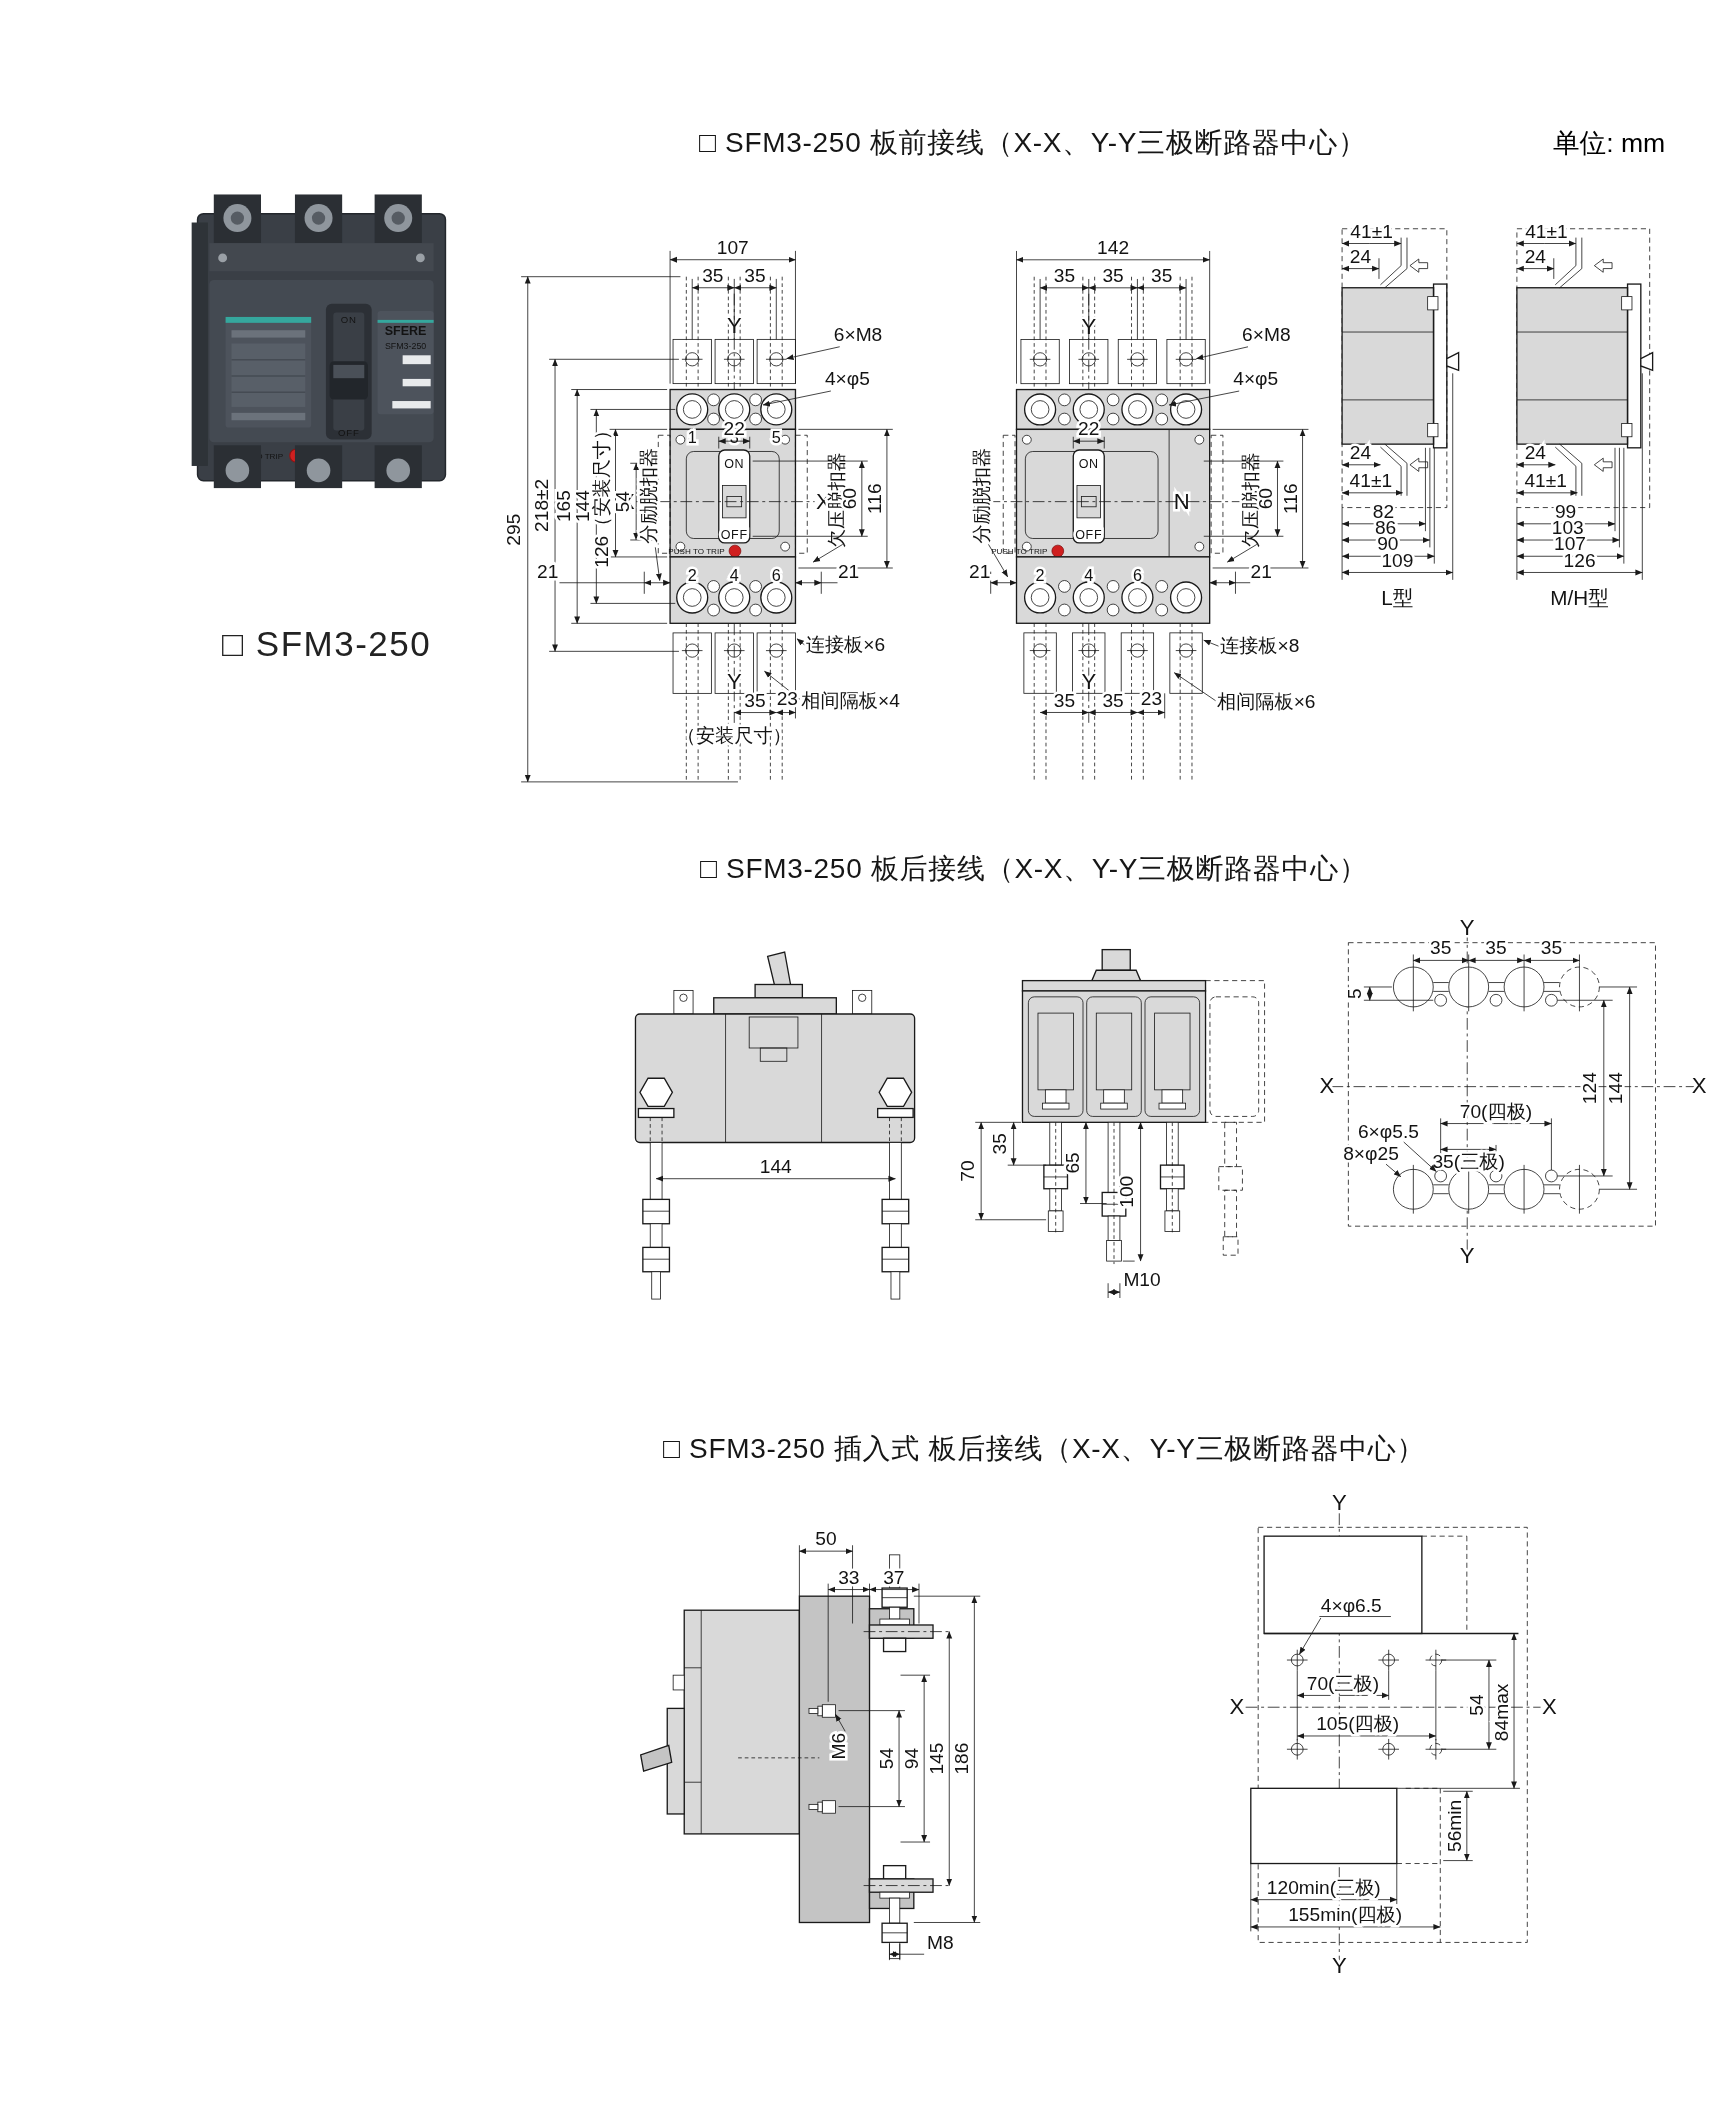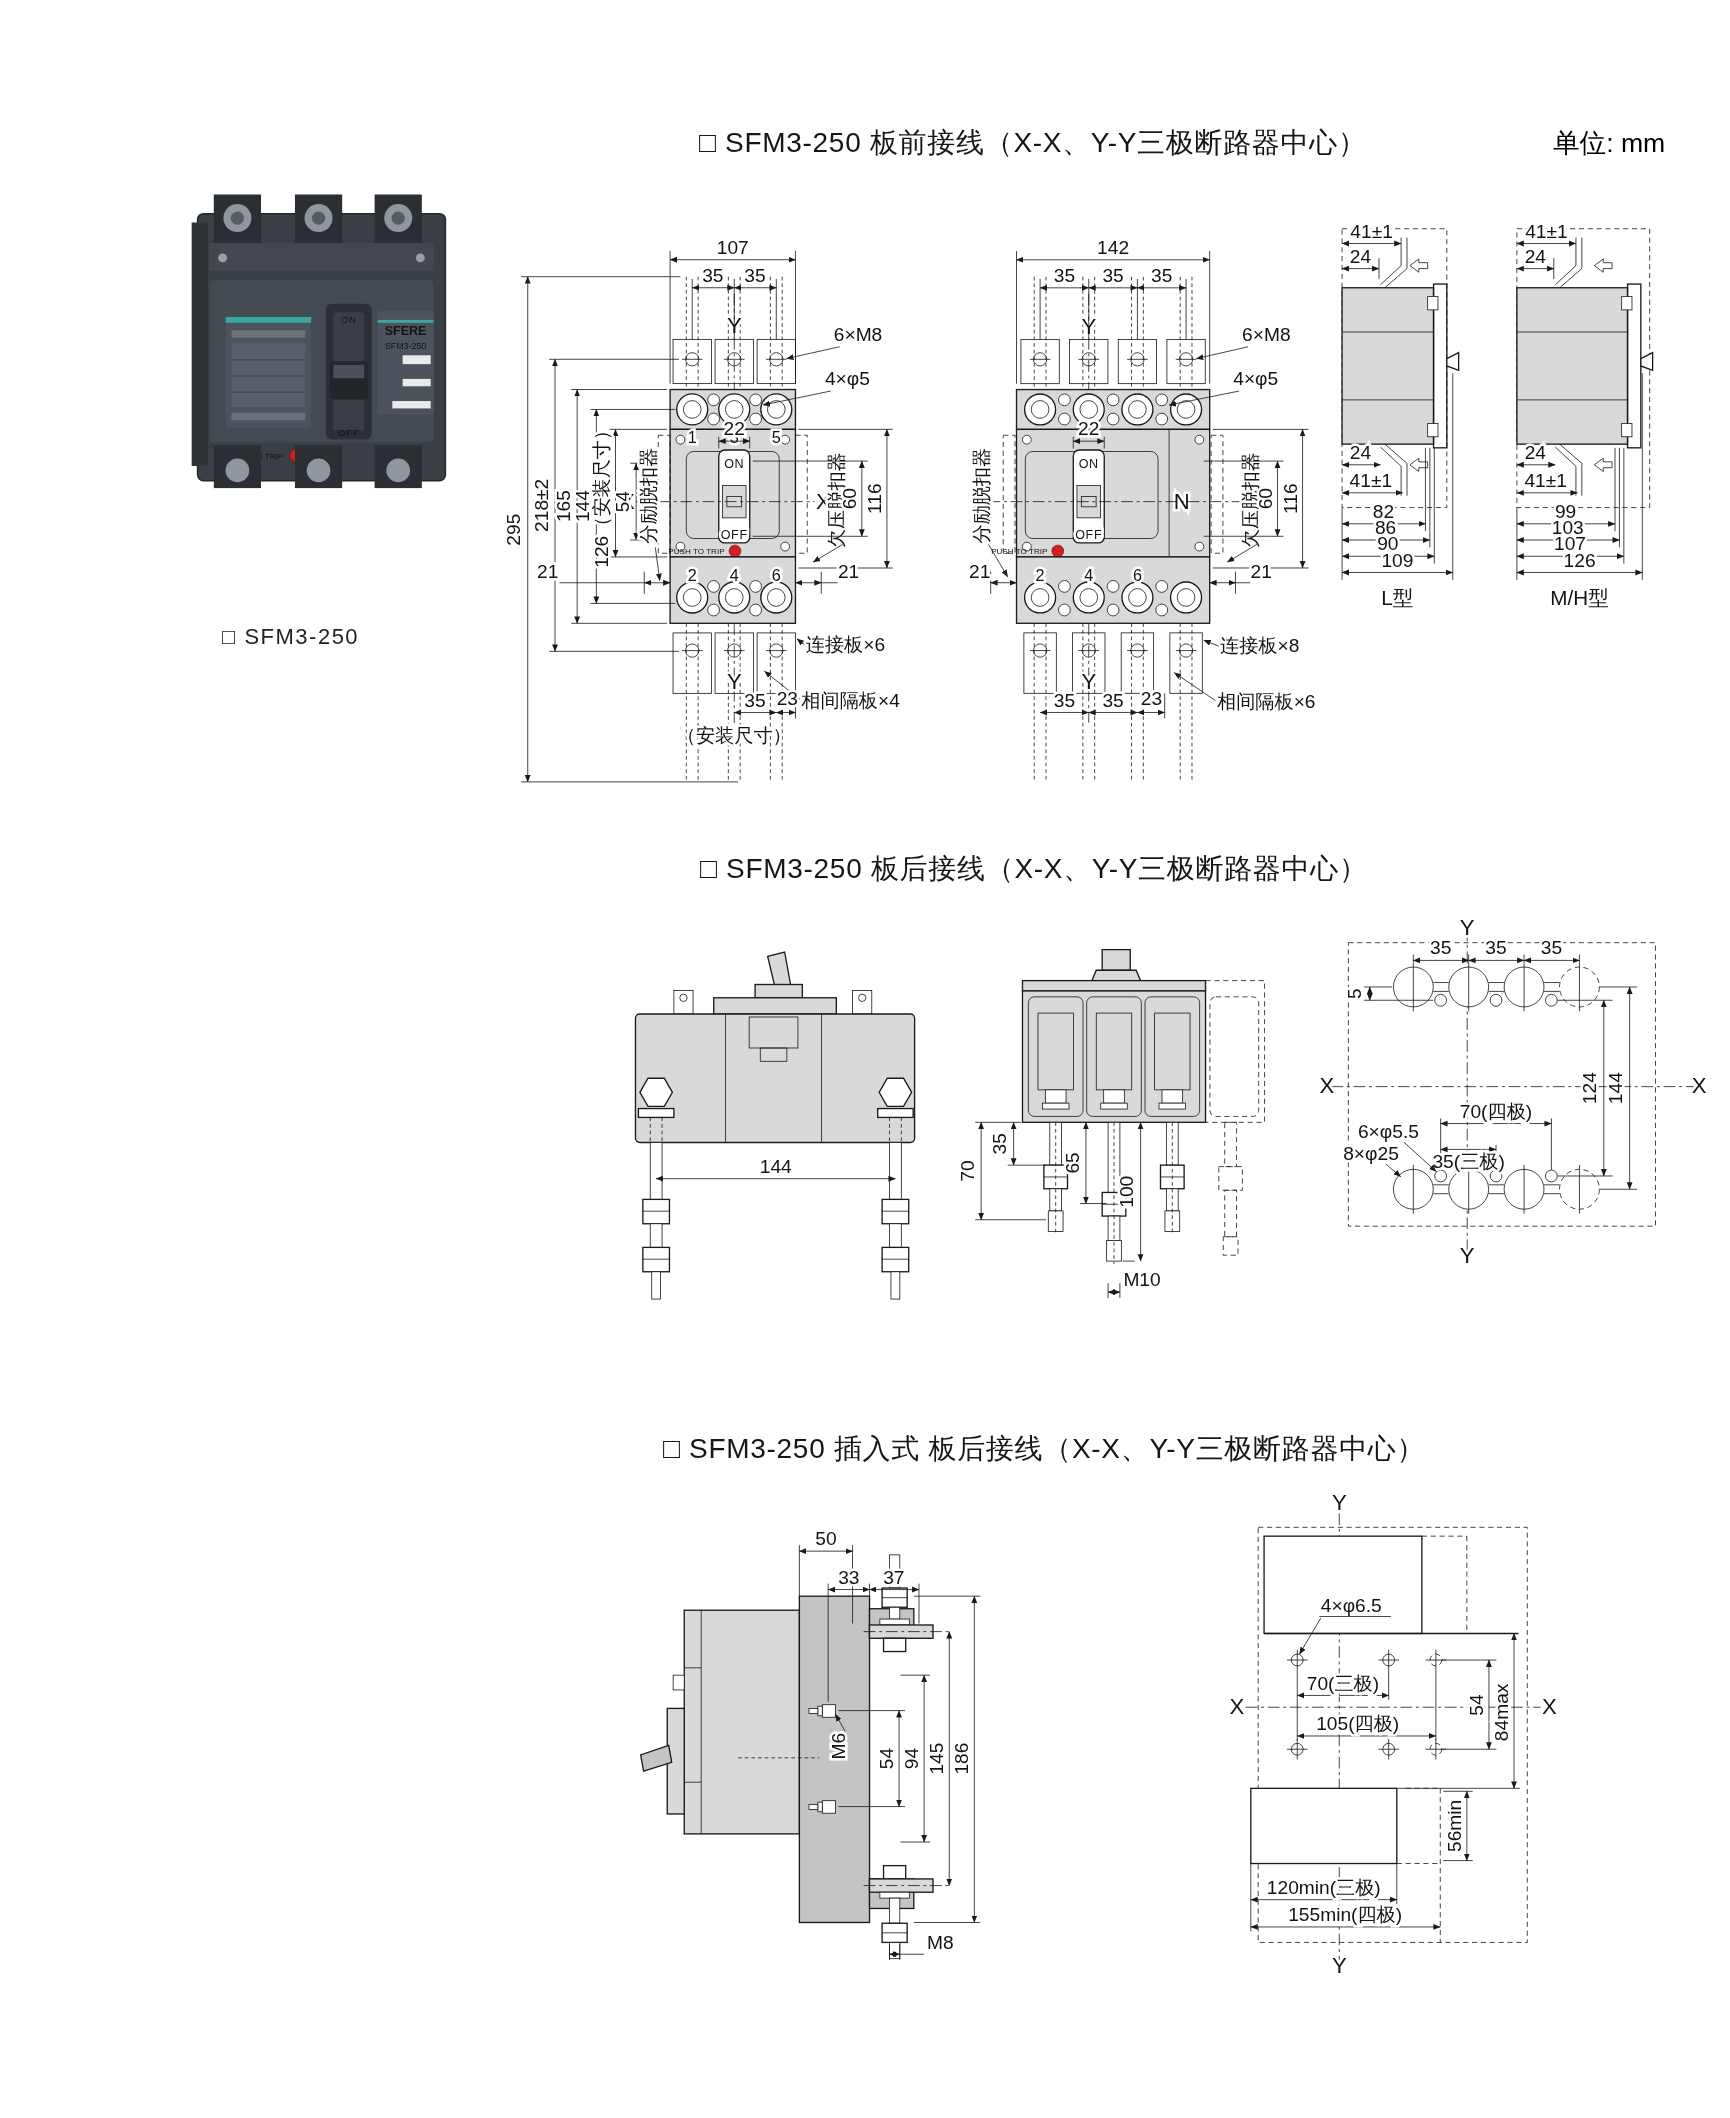--- a/index.html
+++ b/index.html
@@ -1,20 +1,20 @@
 <!DOCTYPE html>
 <html style="font-size:11.8px"><head>
 <meta charset="utf-8">
 <style>
   html,body{margin:0;padding:0;background:#ffffff;}
   body{width:1730px;height:2119px;position:relative;font-family:"Liberation Sans","DejaVu Sans",sans-serif;color:#111;}
   .abs{position:absolute;}
   .title{font-size:28px;white-space:nowrap;color:#161616;letter-spacing:0.7px;}
   .unit{font-size:26.6px;color:#000000;}
-  .caption{font-size:22px;color:#222;letter-spacing:1.5px;padding-left:32px;}
+  .caption{font-size:35px;color:#222;letter-spacing:1.5px;padding-left:32px;}
   svg{position:absolute;overflow:visible;}
   svg text{font-size:26px;text-anchor:middle;fill:#131313;}
   .st{text-anchor:start;}
   .en{text-anchor:end;}
   .ax{font-size:30px;}
   .sm{font-size:22px;}
   .xs{font-size:11px;}
   .onoff{font-size:17px;letter-spacing:1px;}
   .cap{font-size:28px;}
   .bgw{paint-order:stroke;stroke:#fff;stroke-width:7px;}

